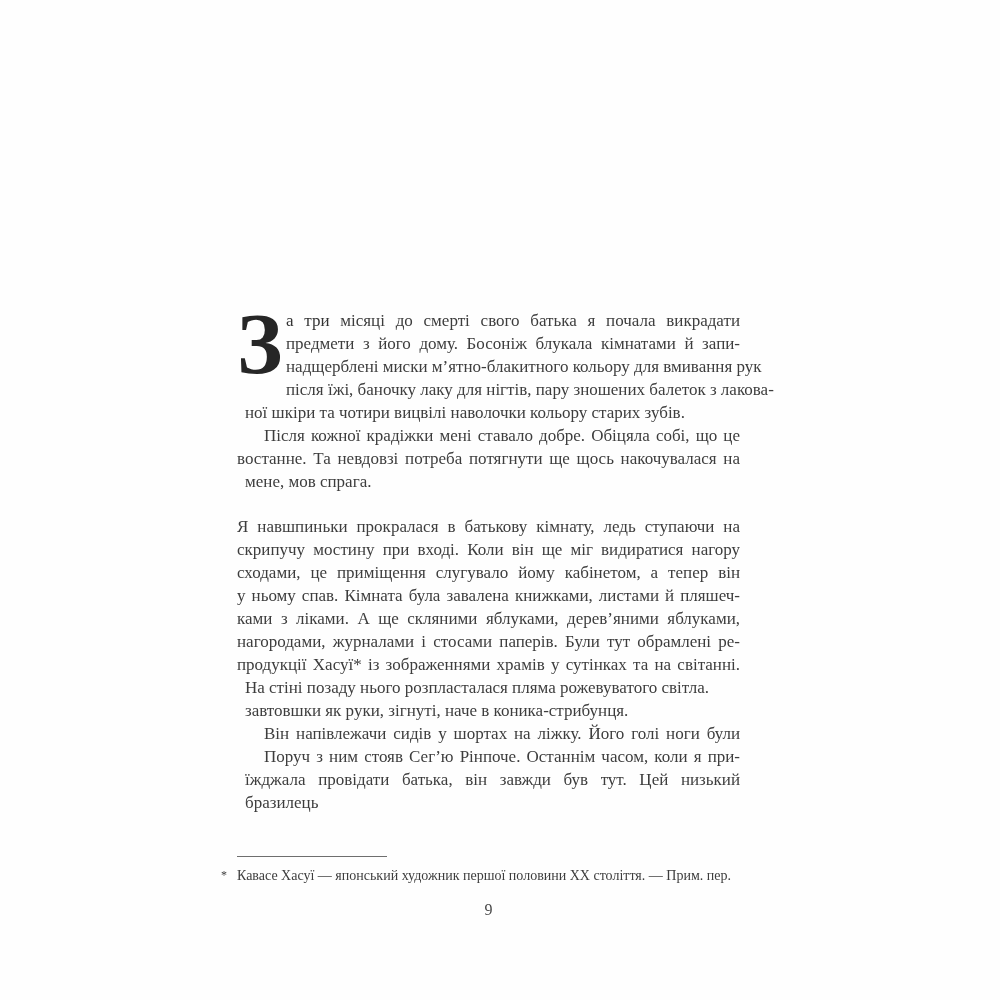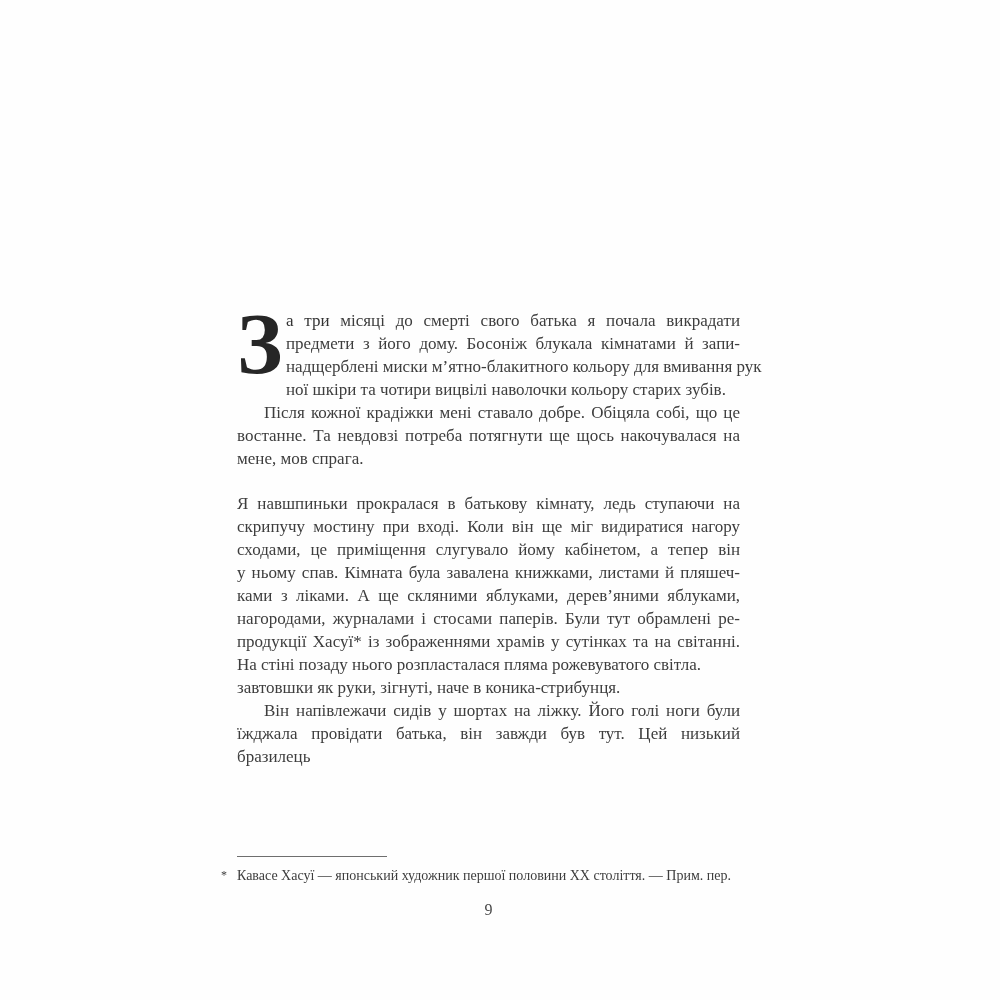--- a/index.html
+++ b/index.html
@@ -27,20 +27,21 @@
   .para { overflow: visible; }
   .para.section-break { margin-top: 22px; }
   .line {
     text-align: justify;
     text-align-last: justify;
     white-space: nowrap;
   }
   .line.last {
     text-align-last: left;
     white-space: normal;
+    margin-left: 8px;
   }
   .line.indent { text-indent: 27px; }
   .dropcap {
     float: left;
     width: 44px;
     height: 70px;
     margin: 2px 5px 0 0;
     font-size: 86px;
     line-height: 66px;
     font-weight: bold;
@@ -83,20 +84,21 @@
 <body>
 
 <div class="page">
 
   <div class="text-block">
       <div class="para">
         <span class="dropcap">З</span>
         <div class="line"><span class="bold-lead">а три</span> місяці до смерті свого батька я почала викрадати</div>
         <div class="line">предмети з його дому. Босоніж блукала кімнатами й запи-</div>
         <div class="line">надщерблені миски м’ятно-блакитного кольору для вмивання рук</div>
+        <div class="line">після їжі, баночку лаку для нігтів, пару зношених балеток з лакова-</div>
         <div class="line last">ної шкіри та чотири вицвілі наволочки кольору старих зубів.</div>
       </div>
       <div class="para">
         <div class="line indent">Після кожної крадіжки мені ставало добре. Обіцяла собі, що це</div>
         <div class="line">востанне. Та невдовзі потреба потягнути ще щось накочувалася на</div>
         <div class="line last">мене, мов спрага.</div>
       </div>
       <div class="para section-break">
         <div class="line">Я навшпиньки прокралася в батькову кімнату, ледь ступаючи на</div>
         <div class="line">скрипучу мостину при вході. Коли він ще міг видиратися нагору</div>
@@ -105,20 +107,21 @@
         <div class="line">ками з ліками. А ще скляними яблуками, дерев’яними яблуками,</div>
         <div class="line">нагородами, журналами і стосами паперів. Були тут обрамлені ре-</div>
         <div class="line">продукції Хасуї* із зображеннями храмів у сутінках та на світанні.</div>
         <div class="line last">На стіні позаду нього розпласталася пляма рожевуватого світла.</div>
       </div>
       <div class="para">
         <div class="line last">завтовшки як руки, зігнуті, наче в коника-стрибунця.</div>
         <div class="line indent">Він напівлежачи сидів у шортах на ліжку. Його голі ноги були</div>
       </div>
       <div class="para">
+        <div class="line indent">Поруч з ним стояв Сег’ю Рінпоче. Останнім часом, коли я при-</div>
         <div class="line last">їжджала провідати батька, він завжди був тут. Цей низький бразилець</div>
       </div>
     </div>
 
   <div class="footnote">
     <div class="footnote-rule"></div>
     <div class="footnote-text">
       <span class="footnote-marker">*</span><span>Кавасе Хасуї — японський художник першої половини ХХ століття. — </span><span class="footnote-em">Прим. пер.</span>
     </div>
   </div>

